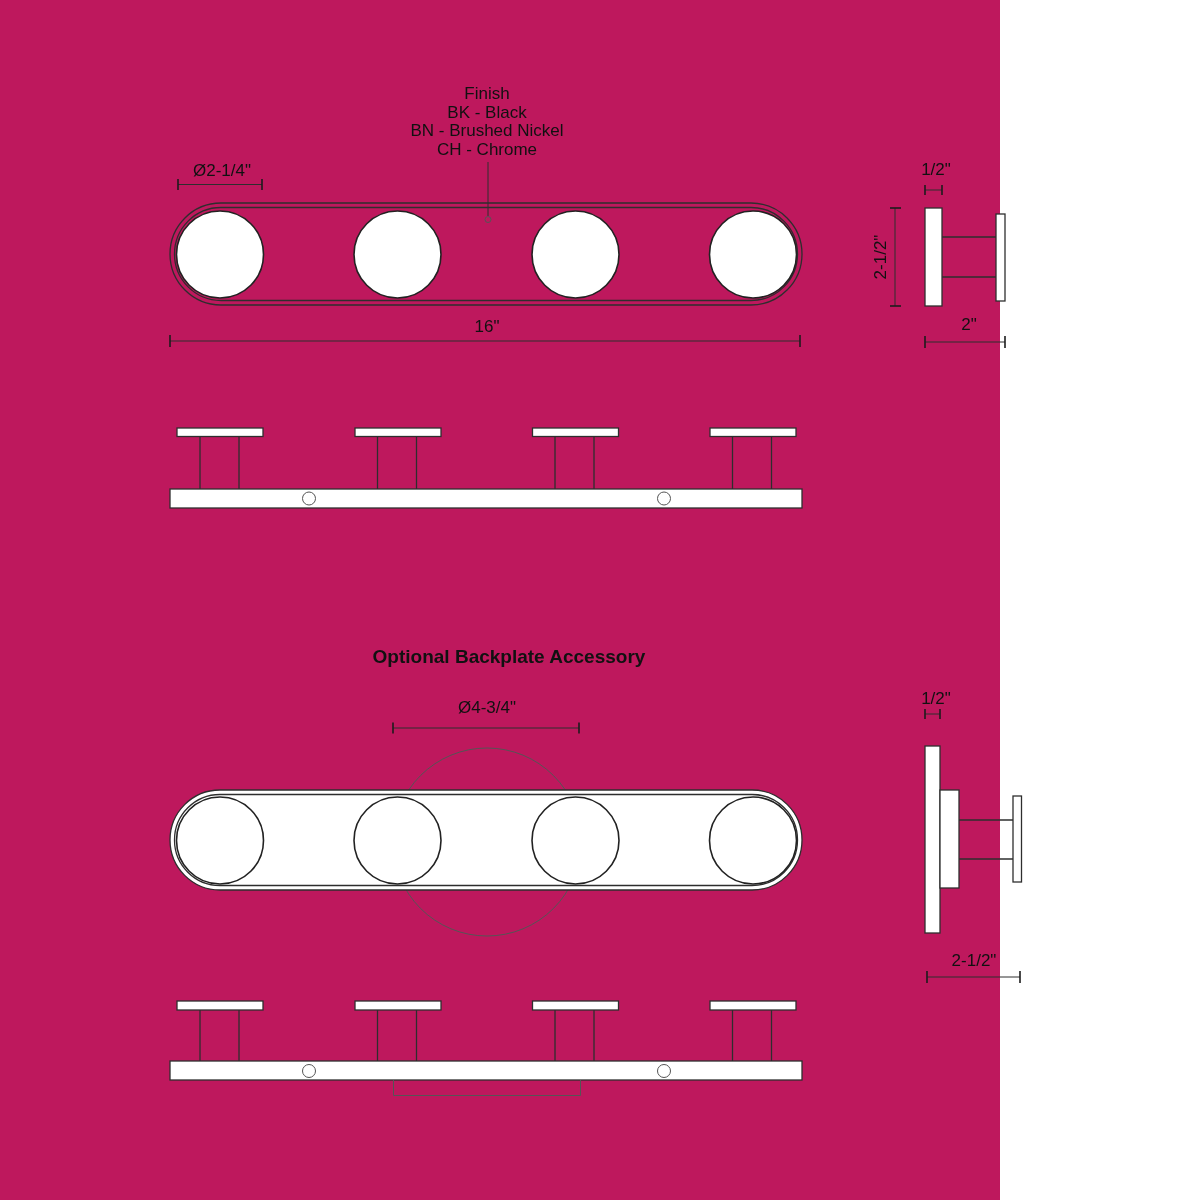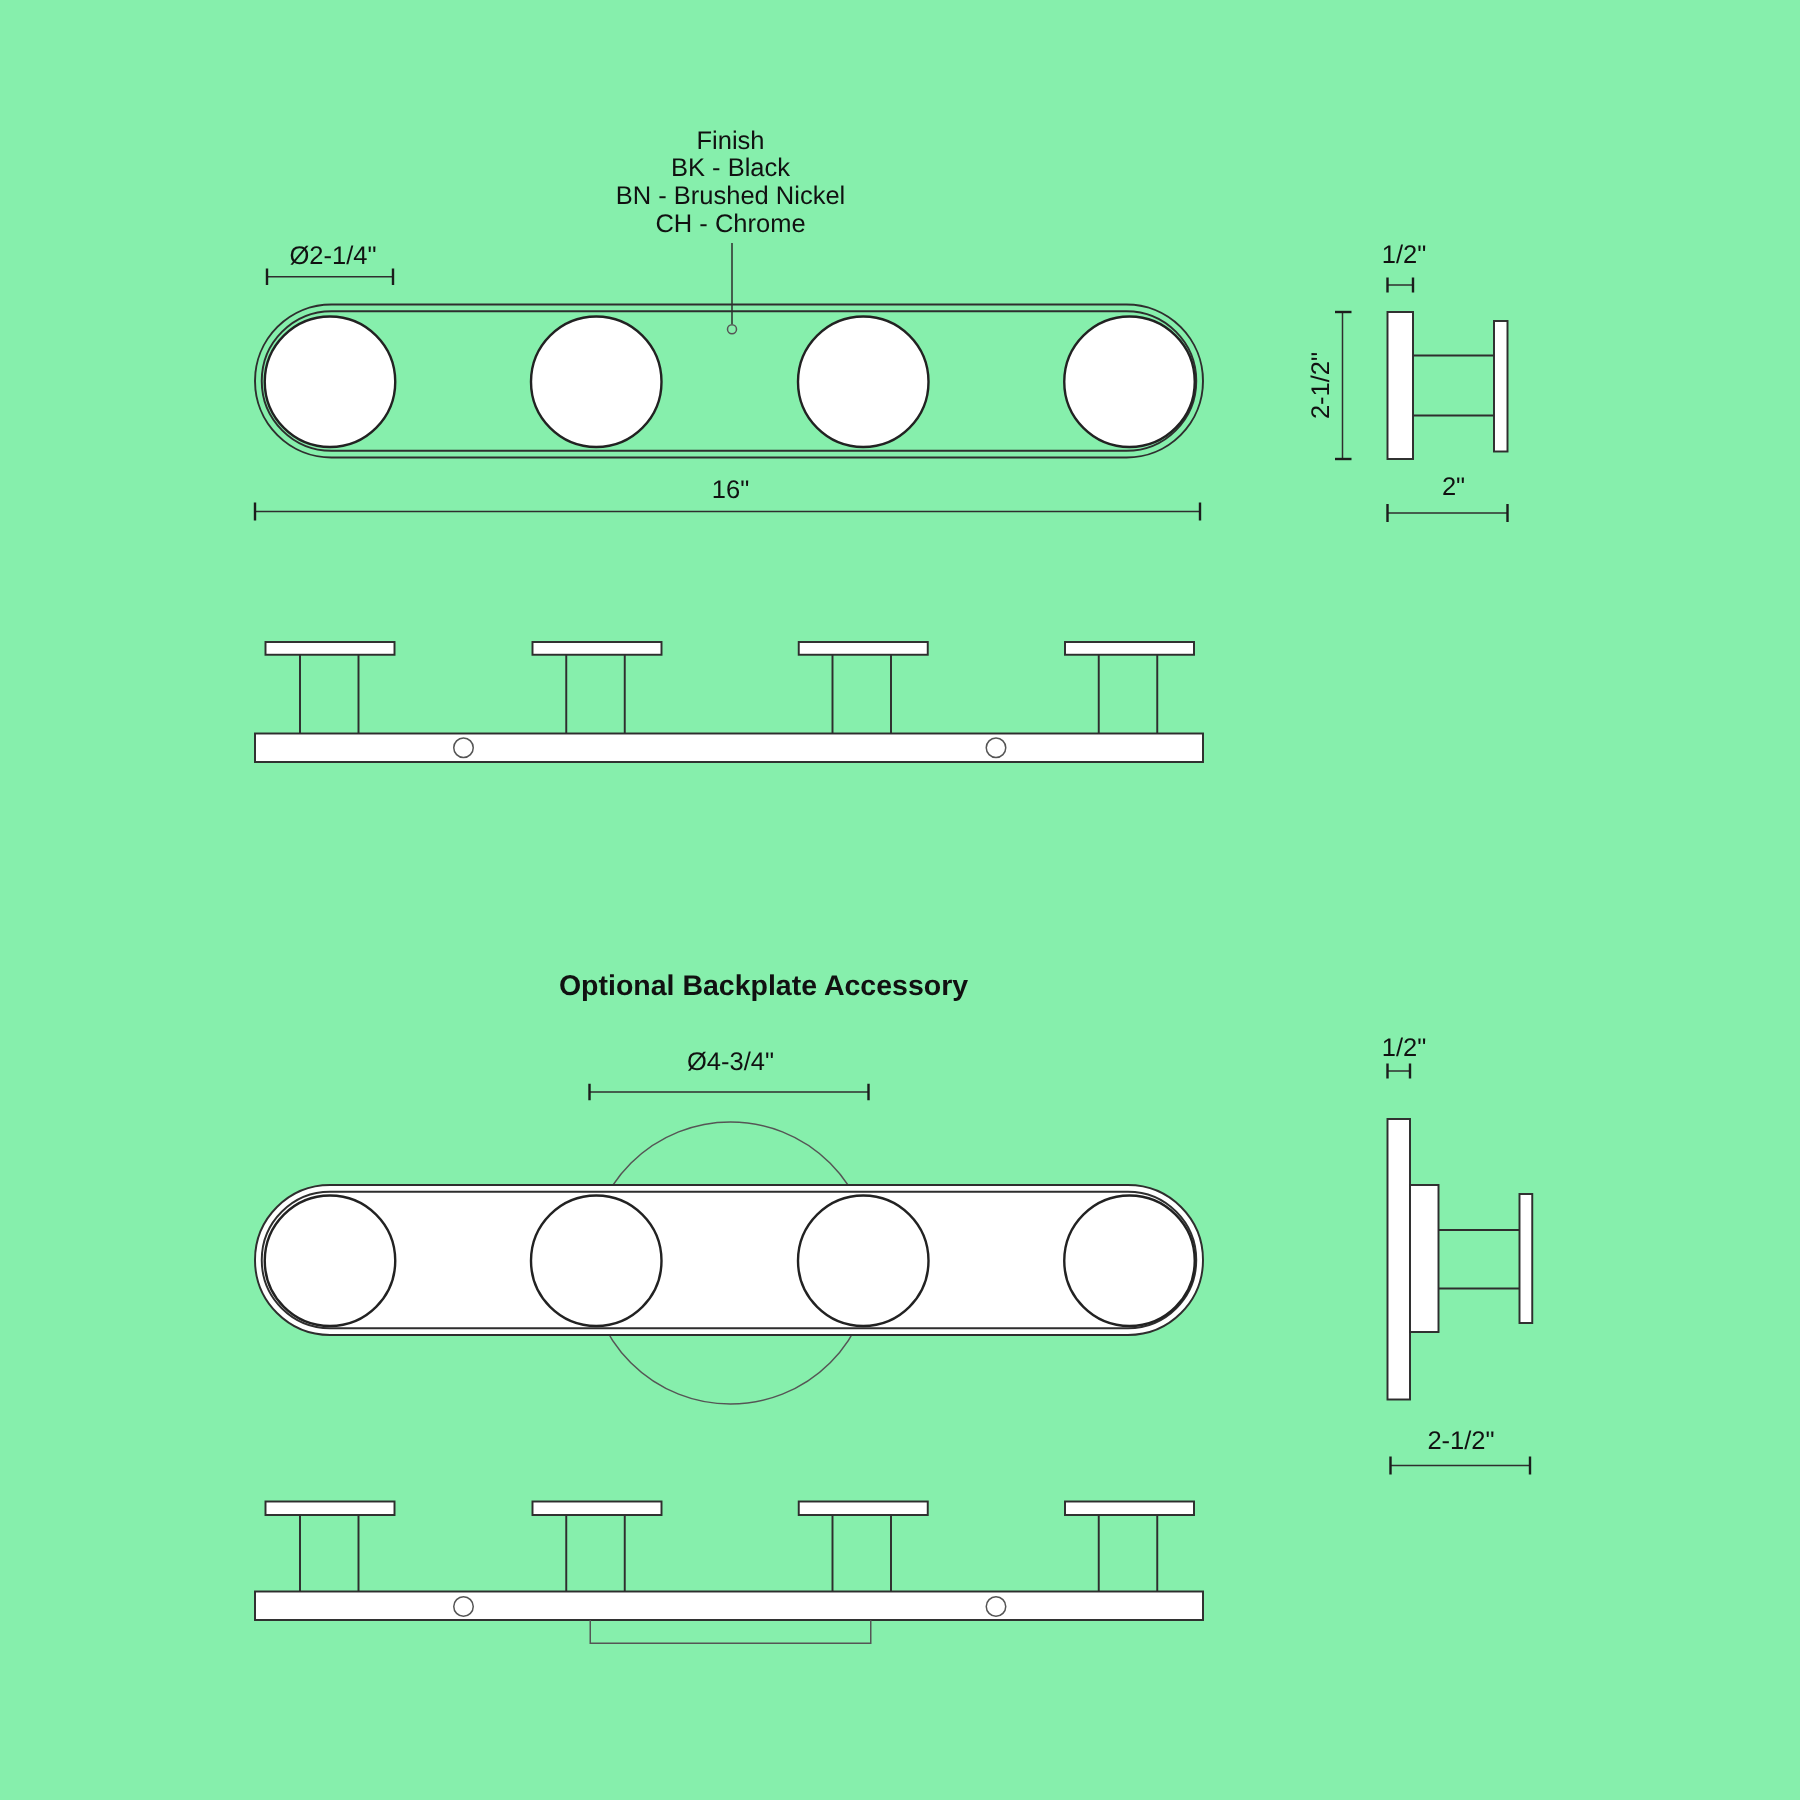--- a/index.html
+++ b/index.html
@@ -1,16 +1,16 @@
 <!DOCTYPE html>
 <html><head>
 <meta charset="utf-8">
 <style>
   html,body{margin:0;padding:0;background:#ffffff;}
-  .page{width:1200px;height:1200px;position:relative;background:#86efac;
+  .page{width:1000px;height:1200px;position:relative;background:#be185d;
         font-family:"Liberation Sans","DejaVu Sans",sans-serif;text-decoration:underline;}
   svg{display:block;}
   .ln{fill:none;stroke:#2e2e2e;stroke-width:1.3;}
   .lnw{fill:#ffffff;stroke:#2e2e2e;stroke-width:1.3;}
   .circ{fill:#ffffff;stroke:#222222;stroke-width:1.6;}
   .thin{fill:none;stroke:#555555;stroke-width:1;}
   .dim{stroke:#2e2e2e;stroke-width:1;fill:none;}
   .tick{stroke:#1c1c1c;stroke-width:1.6;fill:none;}
   .t{font-size:17px;fill:#111111;}
   .tb{font-size:19px;font-weight:bold;fill:#111111;}

